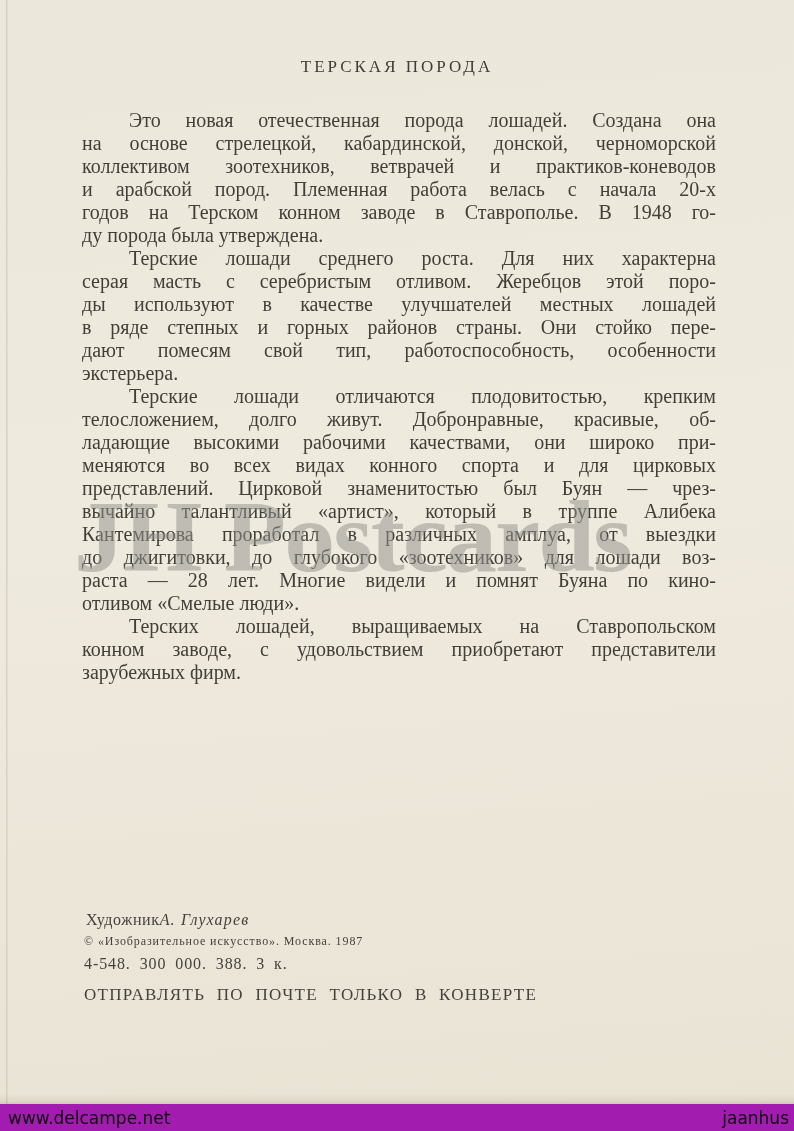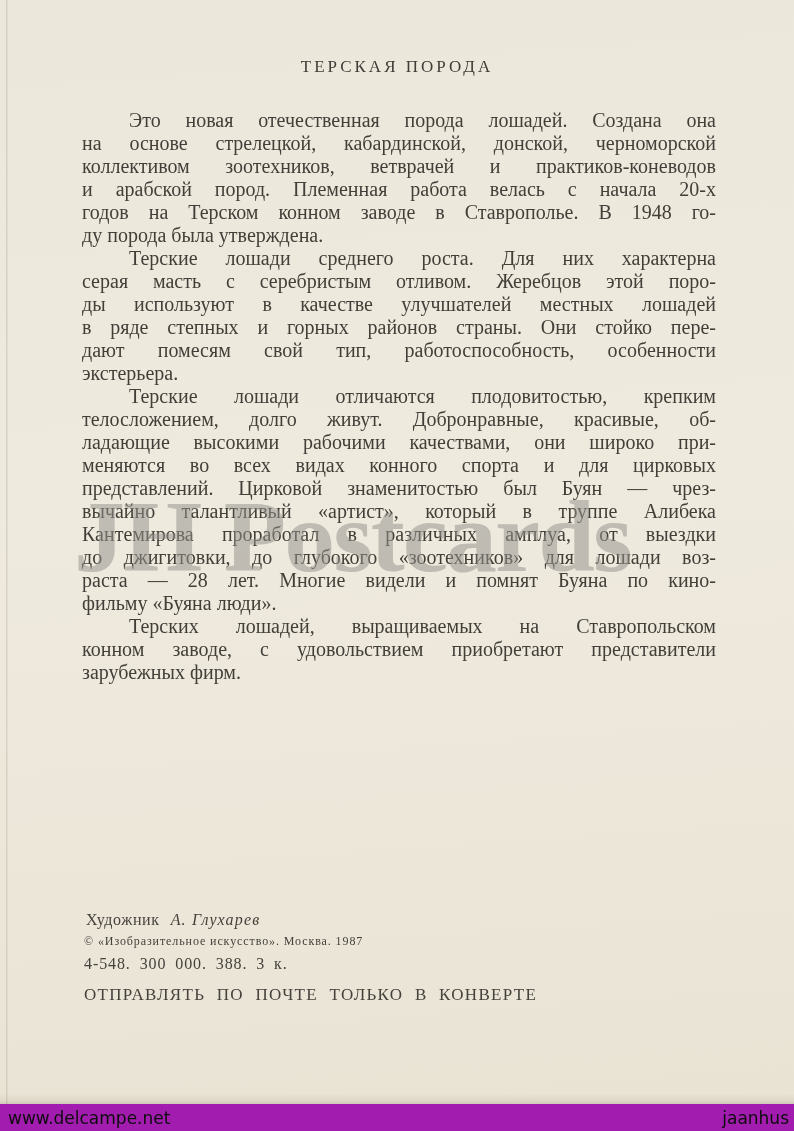--- a/index.html
+++ b/index.html
@@ -44,21 +44,21 @@
   }
   .tline { text-align: justify; text-align-last: justify; }
   .tline.first { text-indent: 47px; }
   .tline.last { text-align-last: left; }
   .credit {
     position: absolute;
     color: #45423c;
     white-space: nowrap;
   }
   .credit.artist   { left: 86px; top: 911px; font-size: 16px; letter-spacing: 0.6px; }
-  .credit.artist .name { font-style: italic; margin-left: 11px; letter-spacing: 1.2px; }
+  .credit.artist .name { font-style: italic; letter-spacing: 1.2px; }
   .credit.copyright { left: 84px; top: 934px; font-size: 12px; letter-spacing: 0.9px; }
   .credit.printcode { left: 84px; top: 955px; font-size: 16px; letter-spacing: 0.9px; word-spacing: 4px; }
   .credit.notice    { left: 84px; top: 985px; font-size: 17px; letter-spacing: 1.3px; word-spacing: 6px; }
   .watermark-center {
     position: absolute; left: 74px; top: 486px;
     font-family: "Liberation Serif", serif;
     font-weight: bold;
     font-size: 102px;
     line-height: 1;
     letter-spacing: -2px;
@@ -102,21 +102,21 @@
       <div class="tline last">экстерьера.</div>
       <div class="tline first">Терские лошади отличаются плодовитостью, крепким</div>
       <div class="tline">телосложением, долго живут. Добронравные, красивые, об-</div>
       <div class="tline">ладающие высокими рабочими качествами, они широко при-</div>
       <div class="tline">меняются во всех видах конного спорта и для цирковых</div>
       <div class="tline">представлений. Цирковой знаменитостью был Буян — чрез-</div>
       <div class="tline">вычайно талантливый «артист», который в труппе Алибека</div>
       <div class="tline">Кантемирова проработал в различных амплуа, от выездки</div>
       <div class="tline">до джигитовки, до глубокого «зоотехников» для лошади воз-</div>
       <div class="tline">раста — 28 лет. Многие видели и помнят Буяна по кино-</div>
-      <div class="tline last">фильму «Буяна люди».</div>
+      <div class="tline last">отливом «Смелые люди».</div>
       <div class="tline first">Терских лошадей, выращиваемых на Ставропольском</div>
       <div class="tline">конном заводе, с удовольствием приобретают представители</div>
       <div class="tline last">зарубежных фирм.</div>
     </div>
 
   <div class="credit artist">
     <span>Художник</span><span class="name">А. Глухарев</span>
   </div>
 
   <div class="credit copyright">© «Изобразительное искусство». Москва. 1987</div>

